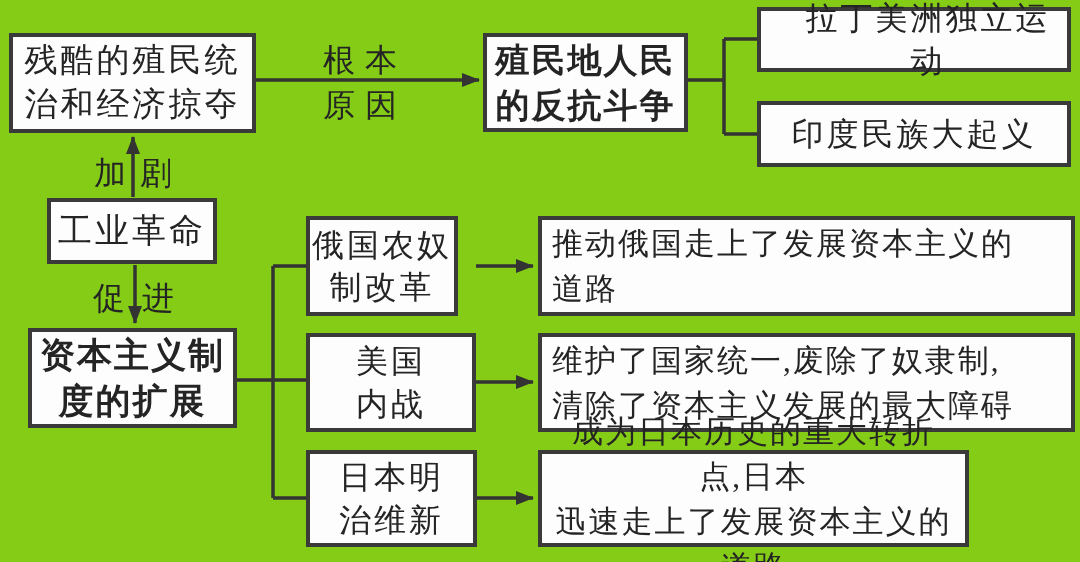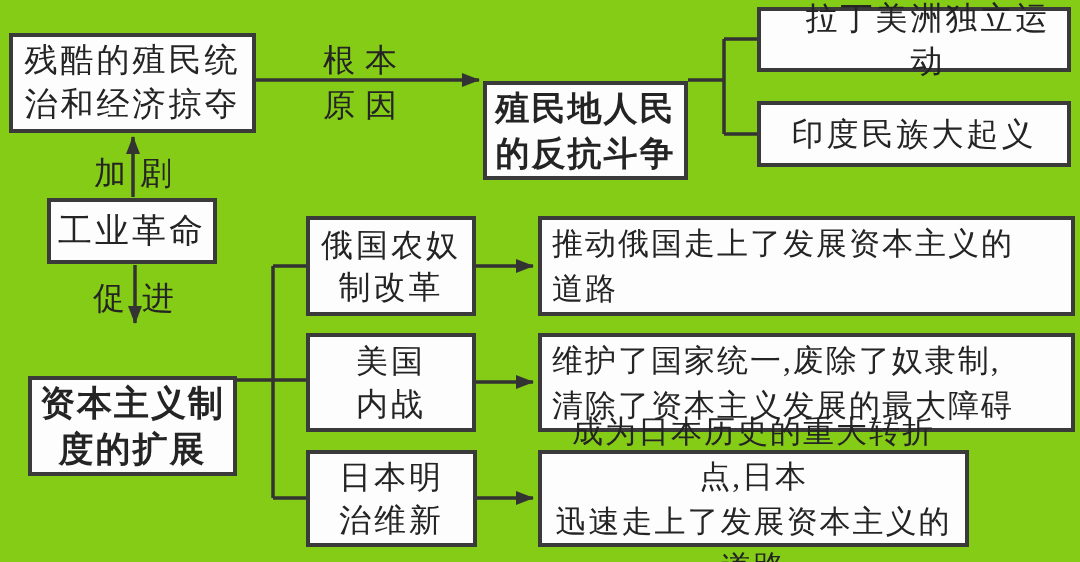--- a/index.html
+++ b/index.html
@@ -31,21 +31,20 @@
     justify-content: center;
     align-items: center;
     text-align: center;
     letter-spacing: 3px;
     line-height: 1.32;
   }
   .box.emph {
     font-family: "Liberation Sans", "DejaVu Sans", sans-serif;
     font-weight: 700;
     letter-spacing: 2px;
-    margin-top: 48px;
   }
   .box.result {
     align-items: flex-start;
     text-align: center;
     padding: 2px 10px;
     letter-spacing: 2px;
     line-height: 45px;
   }
   .edge-label {
     position: absolute;
@@ -130,21 +129,21 @@
   </div>
 
   <span class="edge-char" style="left:93px; top:281px;">促</span>
   <span class="edge-char" style="left:142px; top:281px;">进</span>
 
   <div class="box emph" style="left:28px; top:328px; width:209px; height:100px; font-size:35px;">
     <div>资本主义制</div>
     <div>度的扩展</div>
   </div>
 
-  <div class="box" style="left:306px; top:216px; width:170px; height:100px; font-size:32px;">
+  <div class="box" style="left:306px; top:216px; width:152px; height:100px; font-size:32px;">
     <div>俄国农奴</div>
     <div>制改革</div>
   </div>
 
   <div class="box" style="left:306px; top:333px; width:170px; height:99px; font-size:32px;">
     <div>美国</div>
     <div>内战</div>
   </div>
 
   <div class="box" style="left:306px; top:450px; width:171px; height:97px; font-size:32px;">

